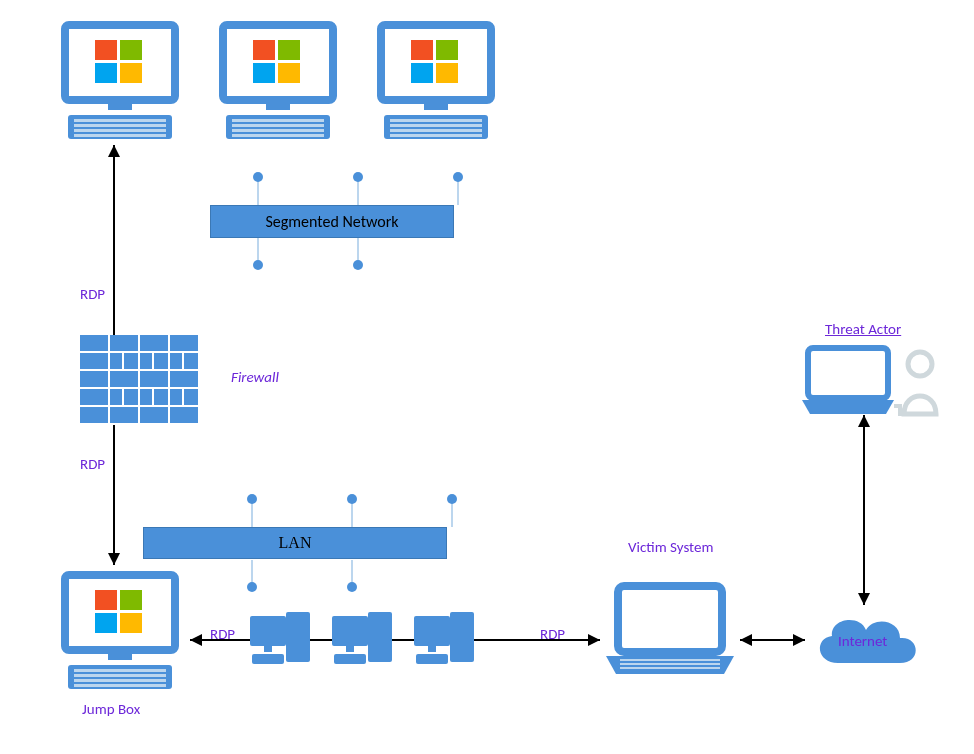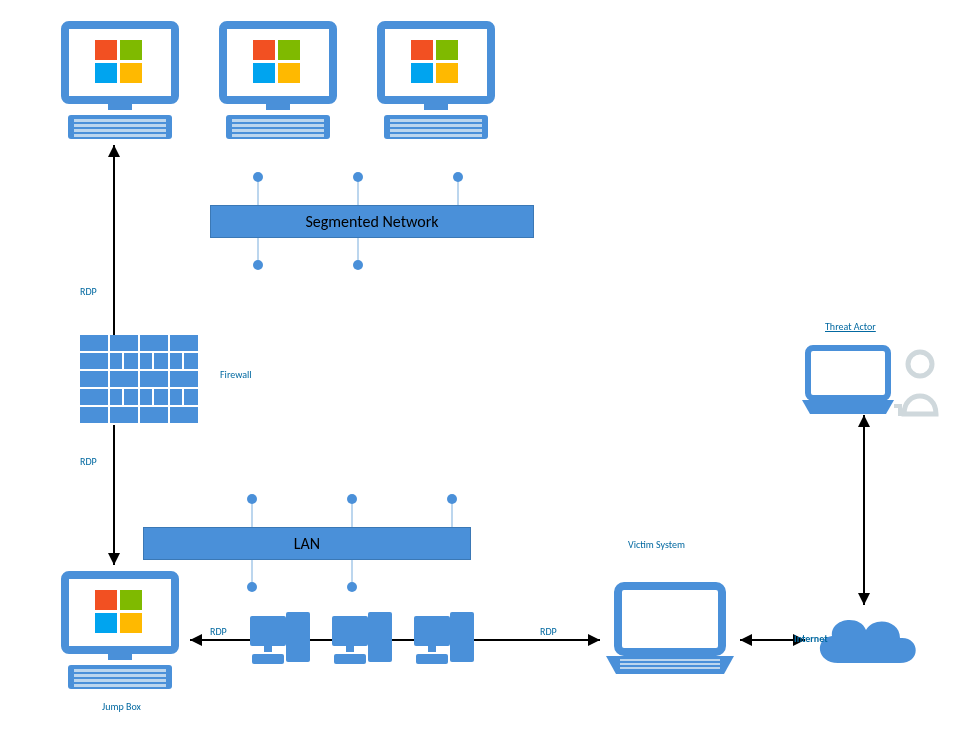--- a/index.html
+++ b/index.html
@@ -8,21 +8,21 @@
     font-family: "Segoe UI", Calibri, Arial, sans-serif;
     font-size: 15px;
     color: #000;
     background: #fff;
     width: 974px;
     height: 754px;
     position: relative;
     overflow: hidden;
   }
   .abs { position: absolute; }
-  .label { font-size: 10px; color: #0369a1; white-space: nowrap; }
+  .label { font-size: 15px; color: #6d28d9; white-space: nowrap; }
   .network-bar {
     background: #4a90d9;
     color: #000;
     border: 1px solid #3b78b5;
     text-align: center;
     padding: 6px 0;
     font-size: 16px;
   }
   .net-dot {
     width: 10px; height: 10px; border-radius: 50%;
@@ -133,43 +133,43 @@
     <rect x="8" y="95" width="104" height="24" rx="3" fill="#4a90d9"></rect>
     <g fill="#bcd6ee">
       <rect x="14" y="99" width="92" height="3"></rect>
         <rect x="14" y="104" width="92" height="3"></rect>
       <rect x="14" y="109" width="92" height="3"></rect>
         <rect x="14" y="114" width="92" height="3"></rect>
     </g>
   </svg>
 </div>
 
-<div class="abs" style="left:210px; top:205px; width:324px;">
+<div class="abs" style="left:210px; top:205px; width:244px;">
   <div class="network-bar">Segmented Network</div>
 </div>
 
 <div class="abs net-stem" style="left:257px; top:180px; height:25px;"></div>
 <div class="abs net-dot" style="left:253px; top:172px;"></div>
 <div class="abs net-stem" style="left:357px; top:180px; height:25px;"></div>
 <div class="abs net-dot" style="left:353px; top:172px;"></div>
 <div class="abs net-stem" style="left:457px; top:180px; height:25px;"></div>
 <div class="abs net-dot" style="left:453px; top:172px;"></div>
 
 <div class="abs net-stem" style="left:257px; top:238px; height:25px;"></div>
 <div class="abs net-dot" style="left:253px; top:260px;"></div>
 <div class="abs net-stem" style="left:357px; top:238px; height:25px;"></div>
 <div class="abs net-dot" style="left:353px; top:260px;"></div>
 
 <div class="abs label" style="left:80px; top:285px;">RDP</div>
 <div class="abs label" style="left:80px; top:455px;">RDP</div>
 
 <div class="abs firewall" style="left:80px; top:335px;"></div>
-<div class="abs label" style="left:220px; top:368px;">Firewall</div>
-
-<div class="abs" style="left:143px; top:527px; width:328px;">
+<div class="abs label" style="left:231px; top:368px;font-style:italic;">Firewall</div>
+
+<div class="abs" style="left:143px; top:527px; width:304px;font-family:Liberation Serif, serif;">
   <div class="network-bar">LAN</div>
 </div>
 
 <div class="abs net-stem" style="left:251px; top:502px; height:25px;"></div>
 <div class="abs net-dot" style="left:247px; top:494px;"></div>
 <div class="abs net-stem" style="left:351px; top:502px; height:25px;"></div>
 <div class="abs net-dot" style="left:347px; top:494px;"></div>
 <div class="abs net-stem" style="left:451px; top:502px; height:25px;"></div>
 <div class="abs net-dot" style="left:447px; top:494px;"></div>
 
@@ -188,21 +188,21 @@
     <rect x="48" y="80" width="24" height="10" fill="#4a90d9"></rect>
     <rect x="8" y="95" width="104" height="24" rx="3" fill="#4a90d9"></rect>
     <g fill="#bcd6ee">
       <rect x="14" y="99" width="92" height="3"></rect>
         <rect x="14" y="104" width="92" height="3"></rect>
       <rect x="14" y="109" width="92" height="3"></rect>
         <rect x="14" y="114" width="92" height="3"></rect>
     </g>
   </svg>
 </div>
-<div class="abs label" style="left:102px; top:700px;">Jump Box</div>
+<div class="abs label" style="left:82px; top:700px;">Jump Box</div>
 
 <div class="abs label" style="left:210px; top:625px;">RDP</div>
 <div class="abs label" style="left:540px; top:625px;">RDP</div>
 
 <div class="abs" style="left:248px; top:608px;">
   <svg width="70" height="65">
     <rect x="38" y="4" width="24" height="50" rx="2" fill="#4a90d9"></rect>
     <rect x="2" y="8" width="36" height="30" rx="2" fill="#4a90d9"></rect>
     <rect x="6" y="12" width="28" height="22" fill="#fff" opacity="0.0"></rect>
     <rect x="16" y="38" width="8" height="6" fill="#4a90d9"></rect>
@@ -237,21 +237,21 @@
       <line x1="20" y1="88" x2="120" y2="88"></line>
     </g>
   </svg>
 </div>
 
 <div class="abs" style="left:808px; top:608px;">
   <svg width="120" height="70">
     <path d="M30 55 C8 55 6 30 24 28 C22 10 52 6 58 22 C66 8 92 12 92 30 C112 28 114 55 92 55 Z" fill="#4a90d9"></path>
   </svg>
 </div>
-<div class="abs label" style="left:794px; top:632px;font-weight:bold;">Internet</div>
+<div class="abs label" style="left:838px; top:632px;">Internet</div>
 
 <div class="abs label" style="left:825px; top:320px;text-decoration:underline;">Threat Actor</div>
 <div class="abs" style="left:800px; top:340px;">
   <svg width="150" height="90">
 
     <rect x="8" y="8" width="80" height="50" rx="5" fill="none" stroke="#4a90d9" stroke-width="6"></rect>
     <path d="M2 60 L94 60 L86 74 L10 74 Z" fill="#4a90d9"></path>
 
     <circle cx="120" cy="24" r="12" fill="none" stroke="#cfd8dc" stroke-width="5"></circle>
     <path d="M104 74 C104 50 136 50 136 74 Z" fill="none" stroke="#cfd8dc" stroke-width="5"></path>

